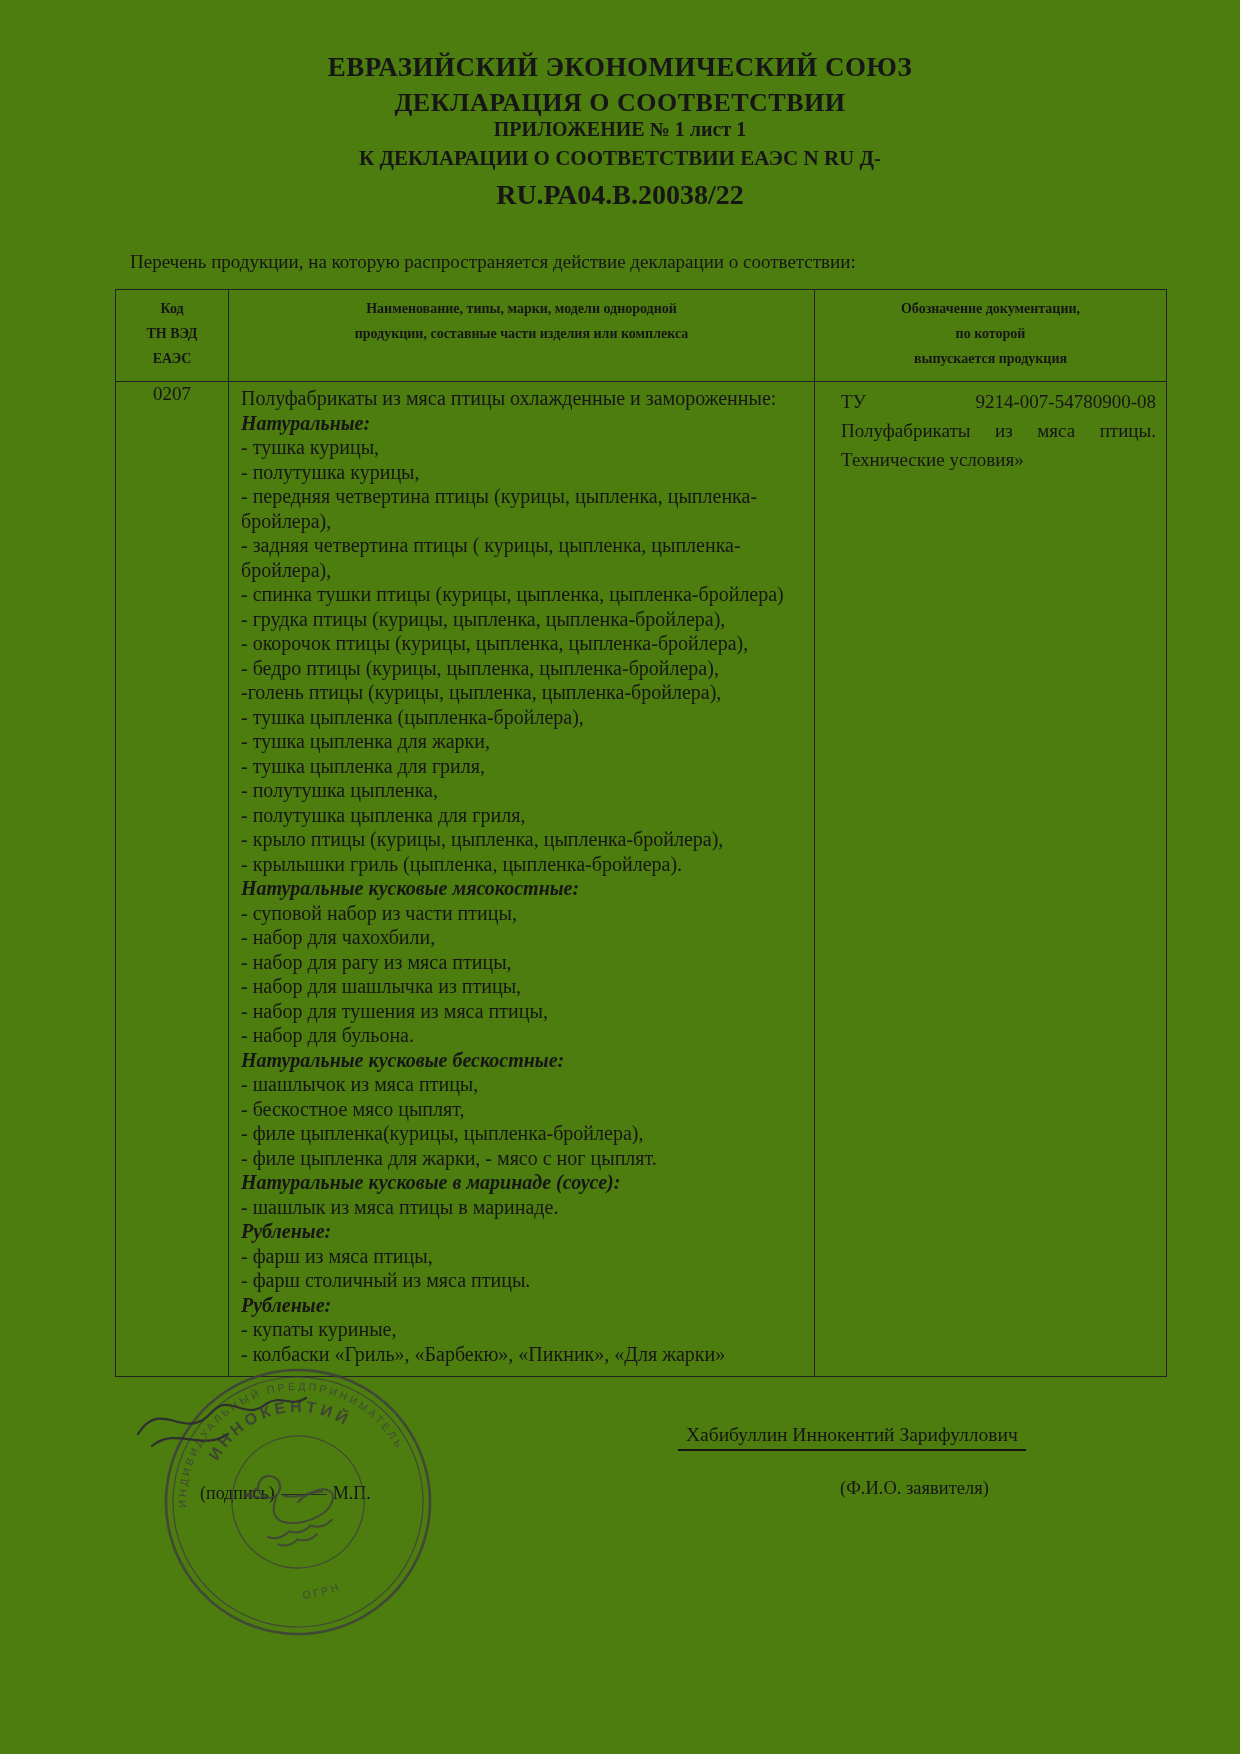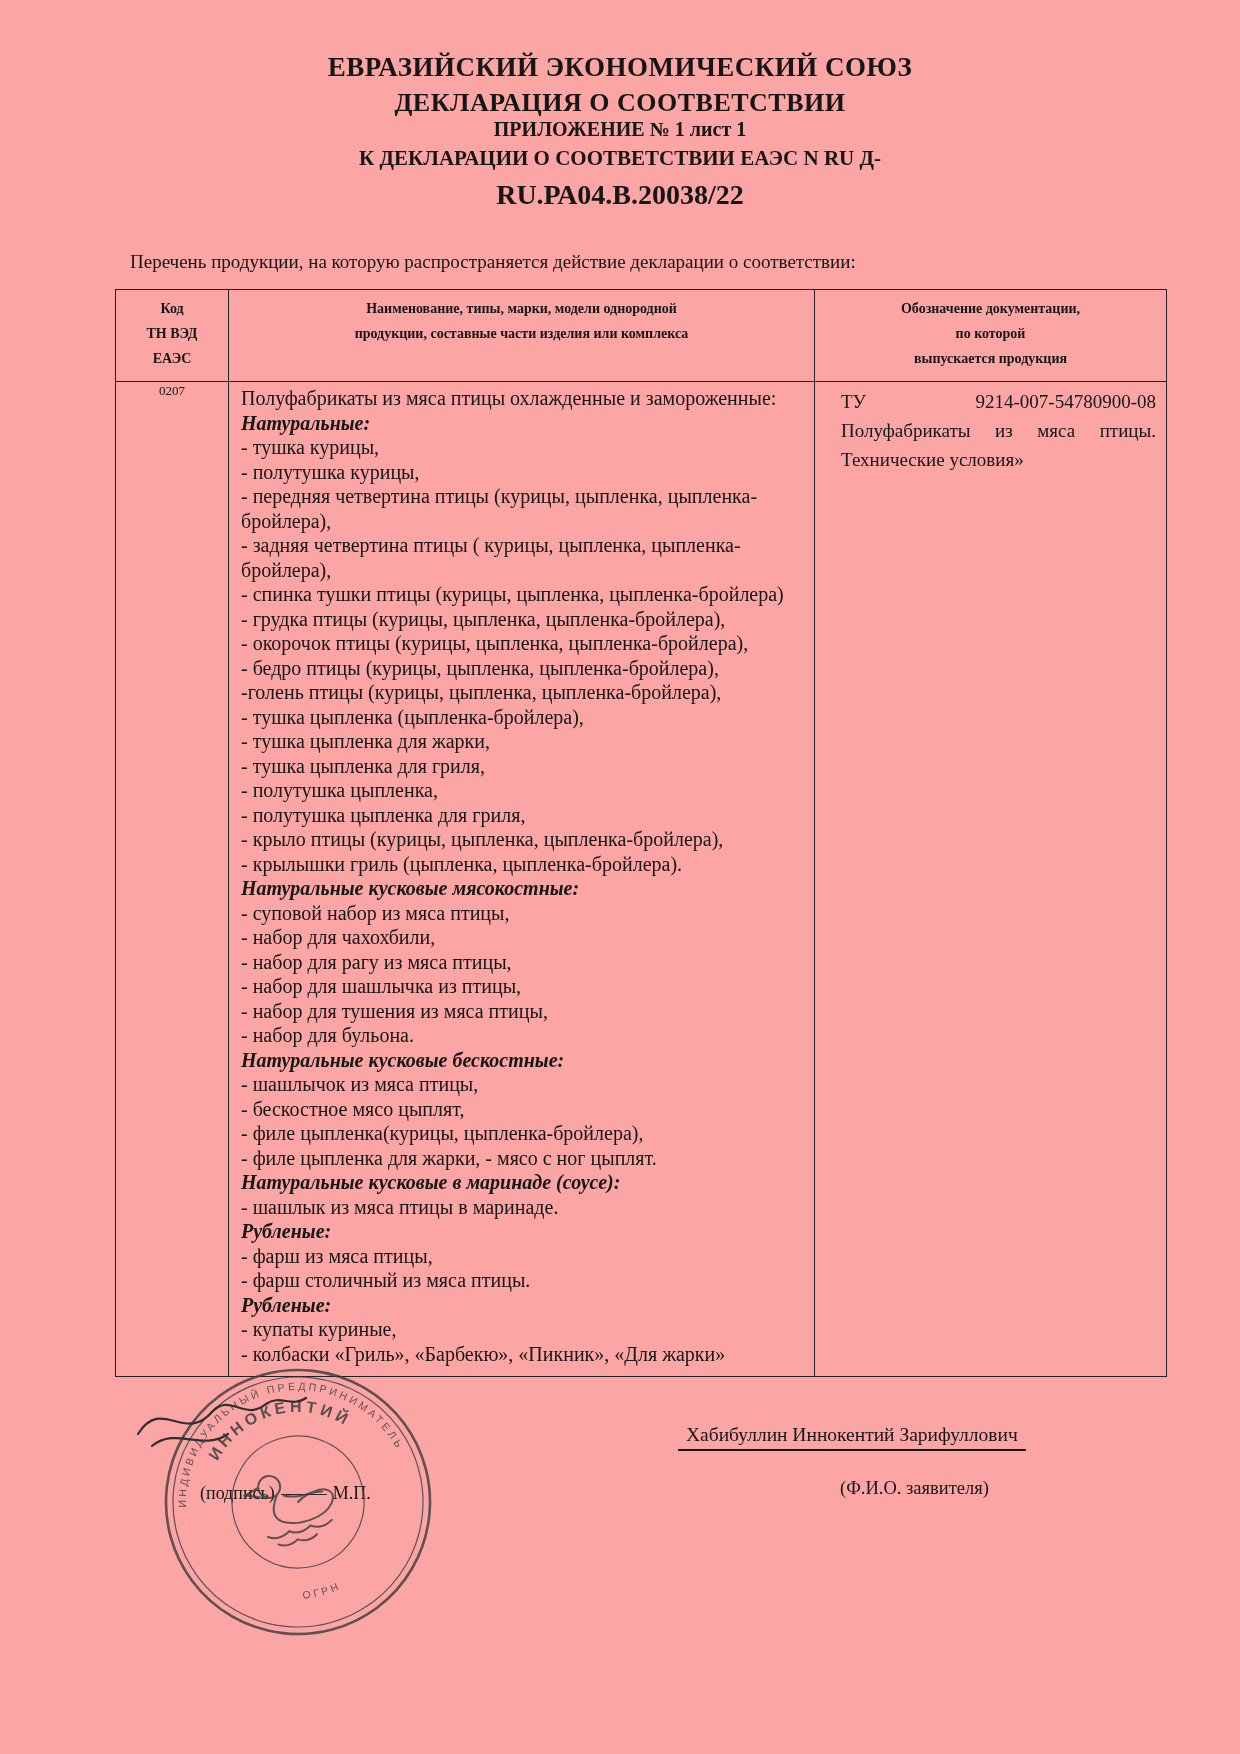--- a/index.html
+++ b/index.html
@@ -1,20 +1,20 @@
 <!DOCTYPE html>
 <html><head>
 <meta charset="utf-8">
 <style>
   html,body { margin:0; padding:0; background:#ffffff; }
   .page {
     position: relative;
     width: 1240px;
     height: 1754px;
-    background: #fca5a5;
+    background: #4d7c0f;
     font-family: "Liberation Serif", serif;
     color: #161616;
     overflow: hidden;
   }
   
   .doc-header { padding-top: 52px; text-align: center; }
   .h-line1 { font-size: 27px; font-weight: bold; letter-spacing: .5px; }
   .h-line2 { font-size: 26px; font-weight: bold; margin-top: 5px; letter-spacing: .5px; }
   .h-line3 { font-size: 20px; font-weight: bold; }
   .h-line4 { font-size: 21px; font-weight: bold; margin-top: 5px; }
@@ -36,21 +36,21 @@
   th.col-name { width: 573px; }
   th.col-doc  { width: 339px; }
   table.products th {
     font-weight: bold;
     font-size: 14px;
     text-align: center;
     padding: 6px 6px 10px;
     white-space: pre-line;
     line-height: 25px;
   }
-  td.code-cell { text-align: center; font-size: 13px; }
+  td.code-cell { text-align: center; font-size: 19px; }
   td.name-cell { padding: 4px 10px 10px 12px; font-size: 20px; }
   .pline { line-height: 24.5px; }
   .phead { font-weight: bold; font-style: italic; }
   td.doc-cell {
     padding: 5px 10px 4px 26px;
     font-size: 19px;
     line-height: 29px;
     text-align: justify;
   }
   
@@ -157,21 +157,21 @@
               <div class="pline">- бедро птицы (курицы, цыпленка, цыпленка-бройлера),</div>
               <div class="pline">-голень птицы (курицы, цыпленка, цыпленка-бройлера),</div>
               <div class="pline"> - тушка цыпленка (цыпленка-бройлера),</div>
               <div class="pline">- тушка цыпленка для жарки,</div>
               <div class="pline">- тушка цыпленка для гриля,</div>
               <div class="pline">- полутушка цыпленка,</div>
               <div class="pline">- полутушка цыпленка для гриля,</div>
               <div class="pline">- крыло птицы (курицы, цыпленка, цыпленка-бройлера),</div>
               <div class="pline">- крылышки гриль (цыпленка, цыпленка-бройлера).</div>
               <div class="pline phead">Натуральные кусковые мясокостные:</div>
-              <div class="pline">- суповой набор из мяса птицы,</div>
+              <div class="pline">- суповой набор из части птицы,</div>
               <div class="pline">- набор для чахохбили,</div>
               <div class="pline">- набор для рагу из мяса птицы,</div>
               <div class="pline">- набор для шашлычка из птицы,</div>
               <div class="pline">- набор для тушения из мяса птицы,</div>
               <div class="pline">- набор для бульона.</div>
               <div class="pline phead">Натуральные кусковые бескостные:</div>
               <div class="pline">- шашлычок из мяса птицы,</div>
               <div class="pline">- бескостное мясо цыплят,</div>
               <div class="pline">- филе  цыпленка(курицы, цыпленка-бройлера),</div>
               <div class="pline">- филе цыпленка для жарки, - мясо с ног цыплят.</div>

